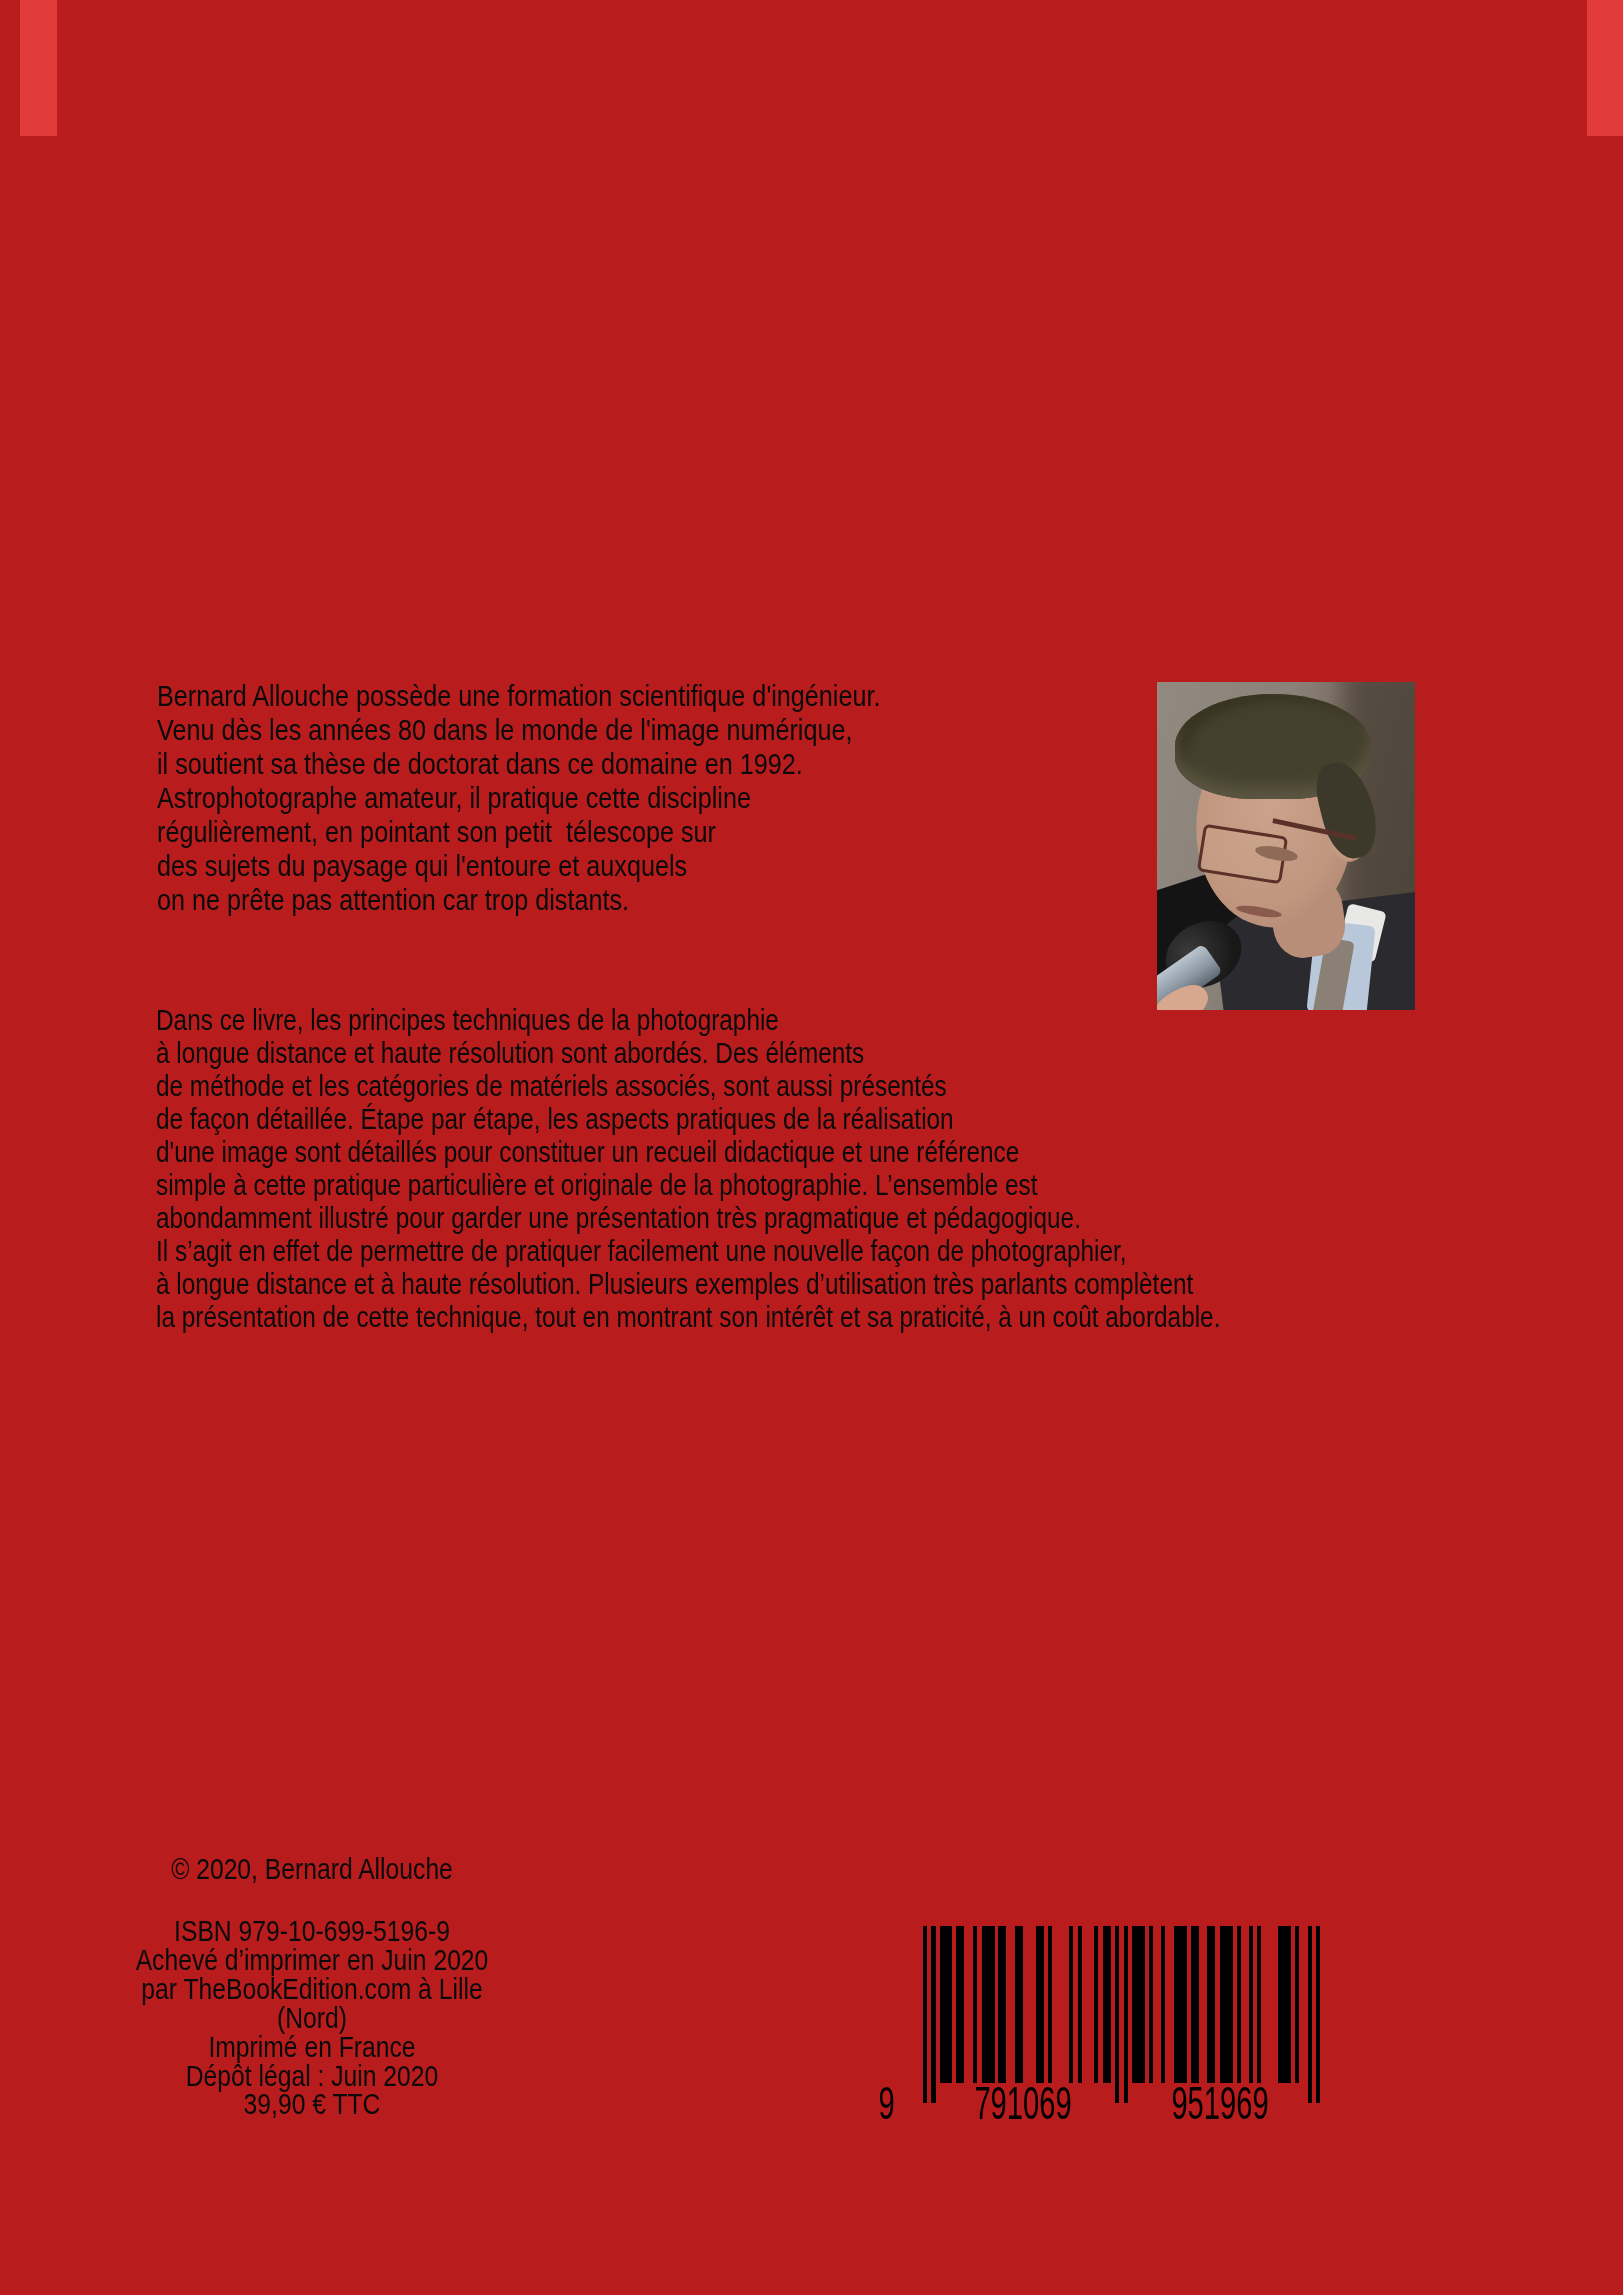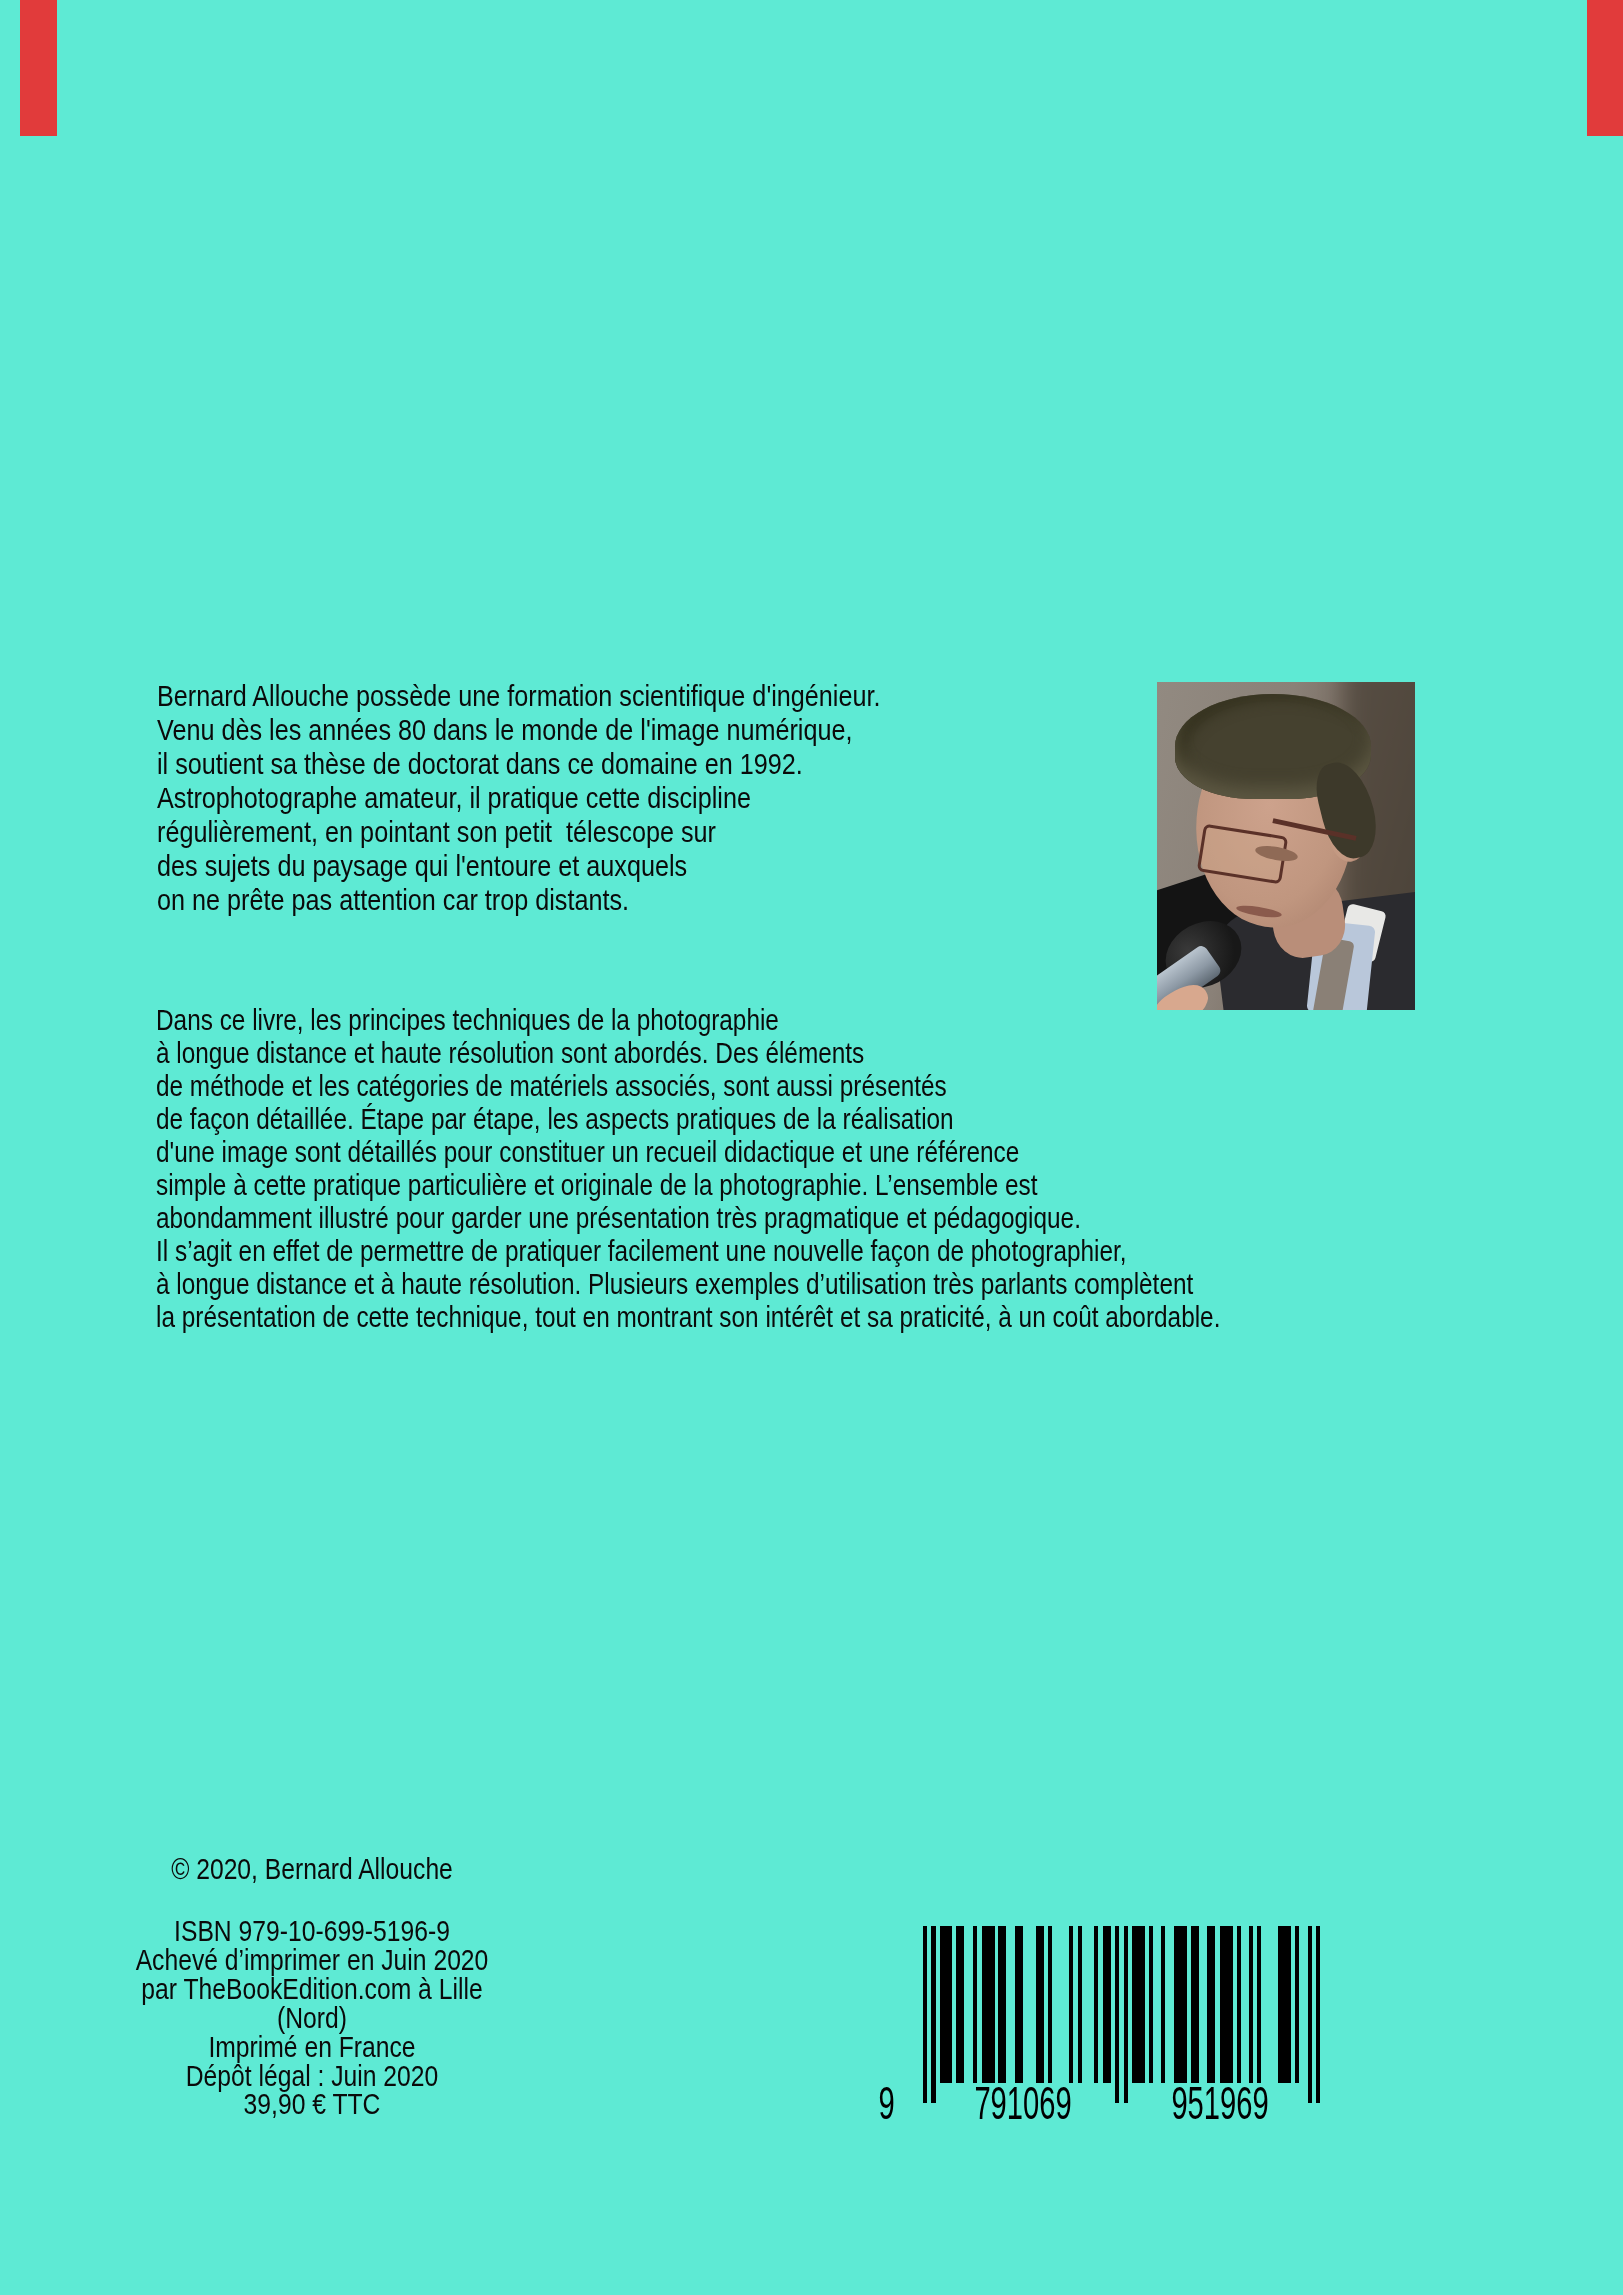--- a/index.html
+++ b/index.html
@@ -1,19 +1,19 @@
 <!DOCTYPE html>
 <html style="font-size:10.5px"><head>
 <meta charset="utf-8">
 <style>
   html,body{margin:0;padding:0;background:#ffffff;}
   #page{
     position:relative;
     width:1623px;height:2295px;
-    background:#5eead4;
+    background:#b91c1c;
     overflow:hidden;
     font-family:"Liberation Sans", sans-serif;
     color:#0a0a0a;
   }
   
   .crop-mark{position:absolute;top:0;height:136px;width:37px;}
   .crop-mark.left{left:19.6px;}
   .crop-mark.right{left:1587px;}
 
   

